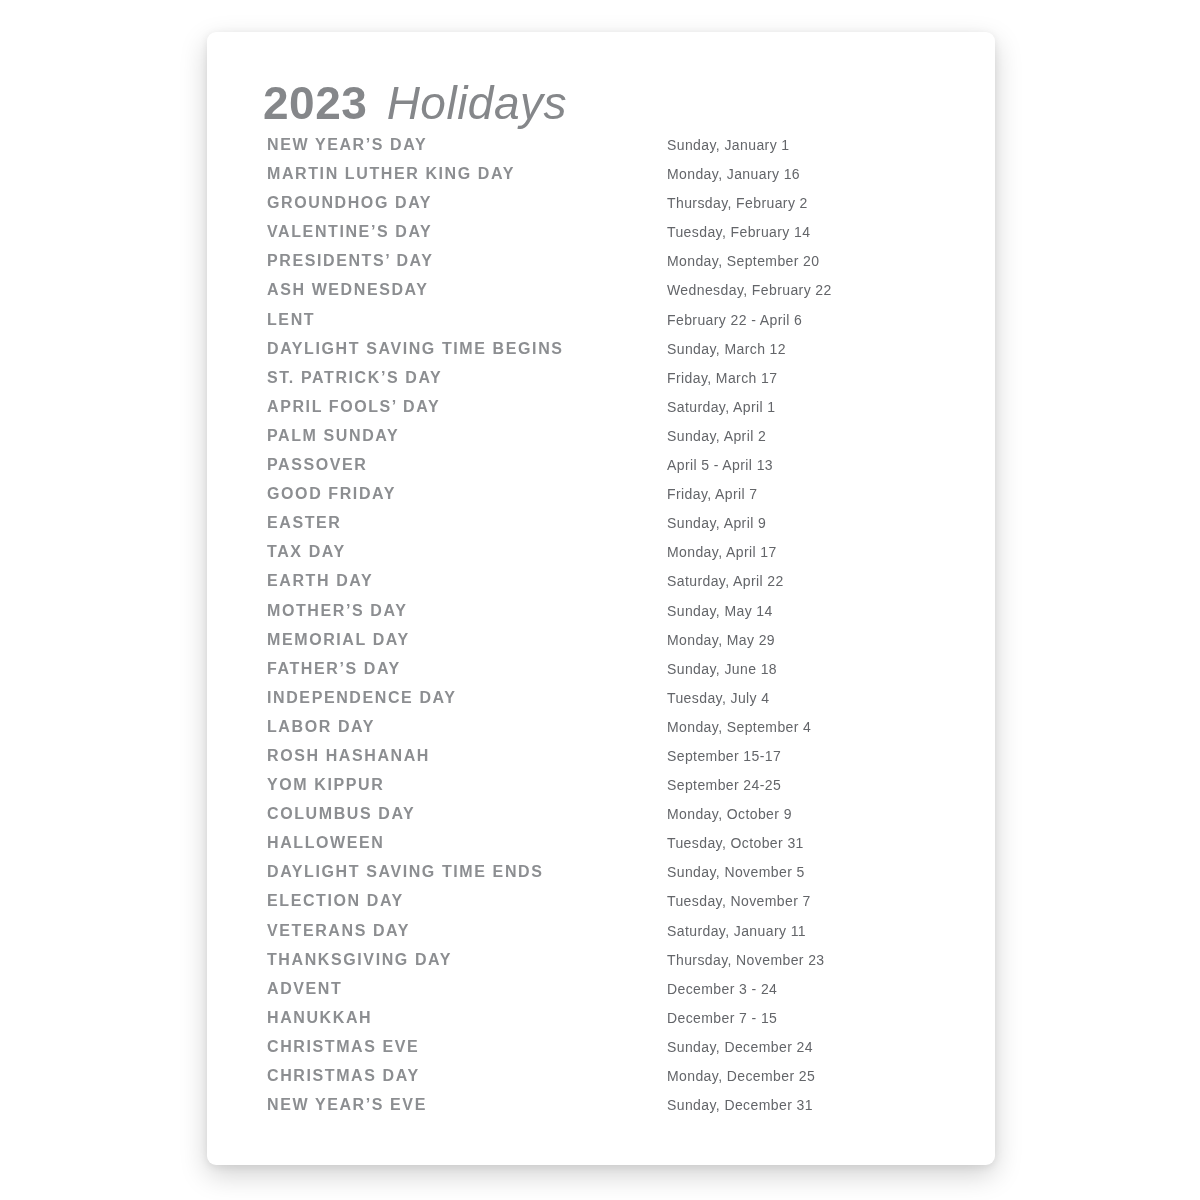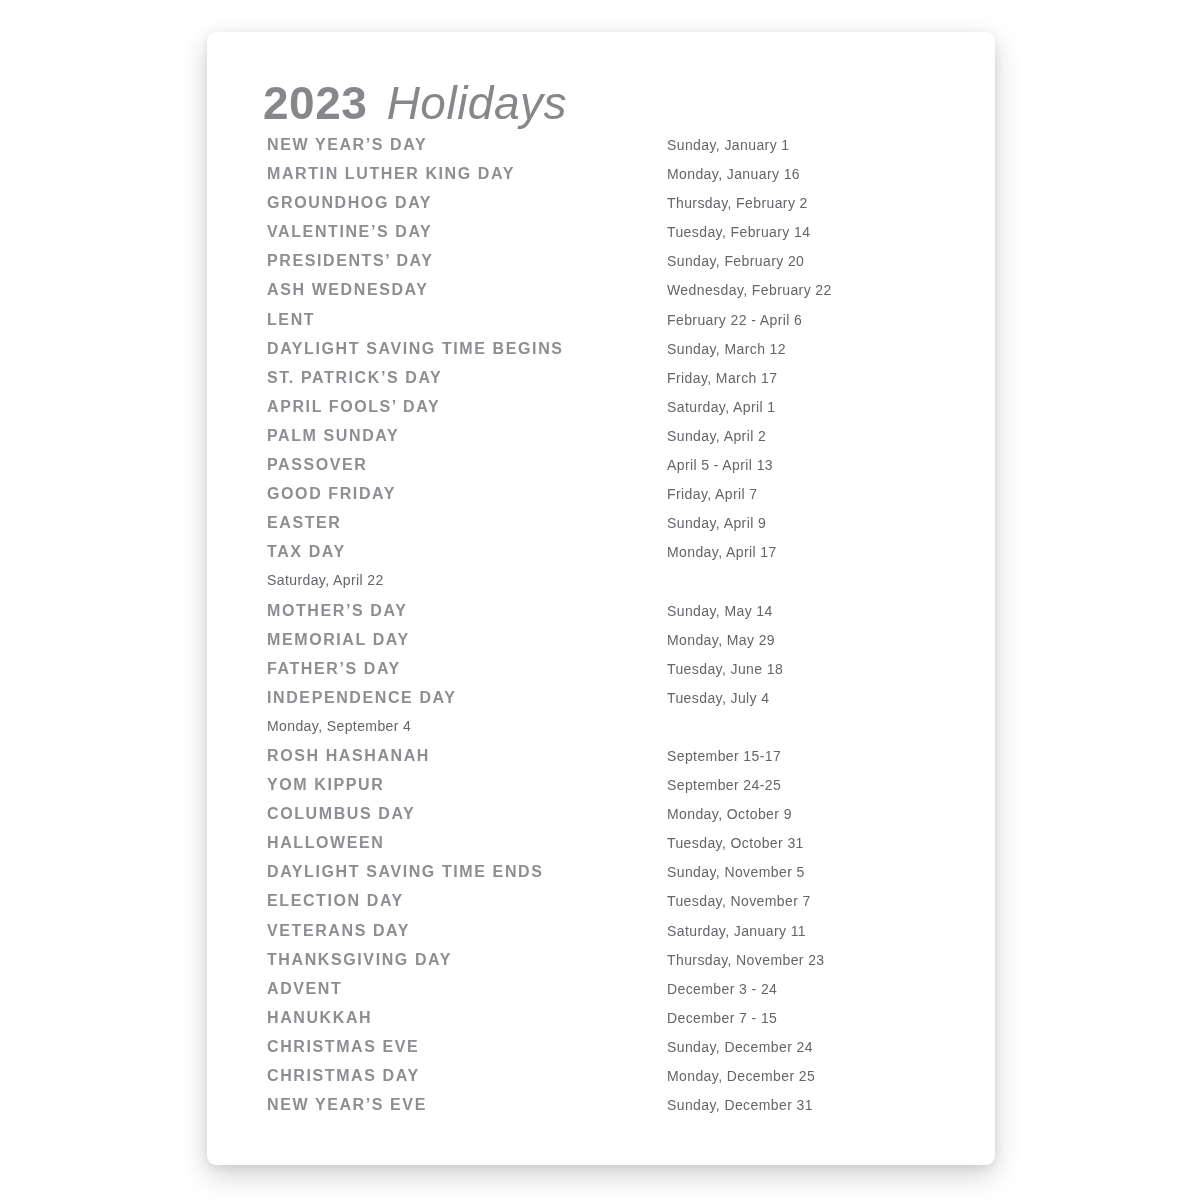--- a/index.html
+++ b/index.html
@@ -112,21 +112,21 @@
     <span class="date">Thursday, February 2</span>
   </div>
 
   <div class="row">
     <span class="name">VALENTINE’S DAY</span>
     <span class="date">Tuesday, February 14</span>
   </div>
 
   <div class="row">
     <span class="name">PRESIDENTS’ DAY</span>
-    <span class="date">Sunday, February 20</span>
+    <span class="date">Monday, September 20</span>
   </div>
 
   <div class="row">
     <span class="name">ASH WEDNESDAY</span>
     <span class="date">Wednesday, February 22</span>
   </div>
 
   <div class="row">
     <span class="name">LENT</span>
     <span class="date">February 22 - April 6</span>
@@ -166,44 +166,46 @@
     <span class="name">EASTER</span>
     <span class="date">Sunday, April 9</span>
   </div>
 
   <div class="row">
     <span class="name">TAX DAY</span>
     <span class="date">Monday, April 17</span>
   </div>
 
   <div class="row">
+    <span class="name">EARTH DAY</span>
     <span class="date">Saturday, April 22</span>
   </div>
 
   <div class="row">
     <span class="name">MOTHER’S DAY</span>
     <span class="date">Sunday, May 14</span>
   </div>
 
   <div class="row">
     <span class="name">MEMORIAL DAY</span>
     <span class="date">Monday, May 29</span>
   </div>
 
   <div class="row">
     <span class="name">FATHER’S DAY</span>
-    <span class="date">Tuesday, June 18</span>
+    <span class="date">Sunday, June 18</span>
   </div>
 
   <div class="row">
     <span class="name">INDEPENDENCE DAY</span>
     <span class="date">Tuesday, July 4</span>
   </div>
 
   <div class="row">
+    <span class="name">LABOR DAY</span>
     <span class="date">Monday, September 4</span>
   </div>
 
   <div class="row">
     <span class="name">ROSH HASHANAH</span>
     <span class="date">September 15-17</span>
   </div>
 
   <div class="row">
     <span class="name">YOM KIPPUR</span>

